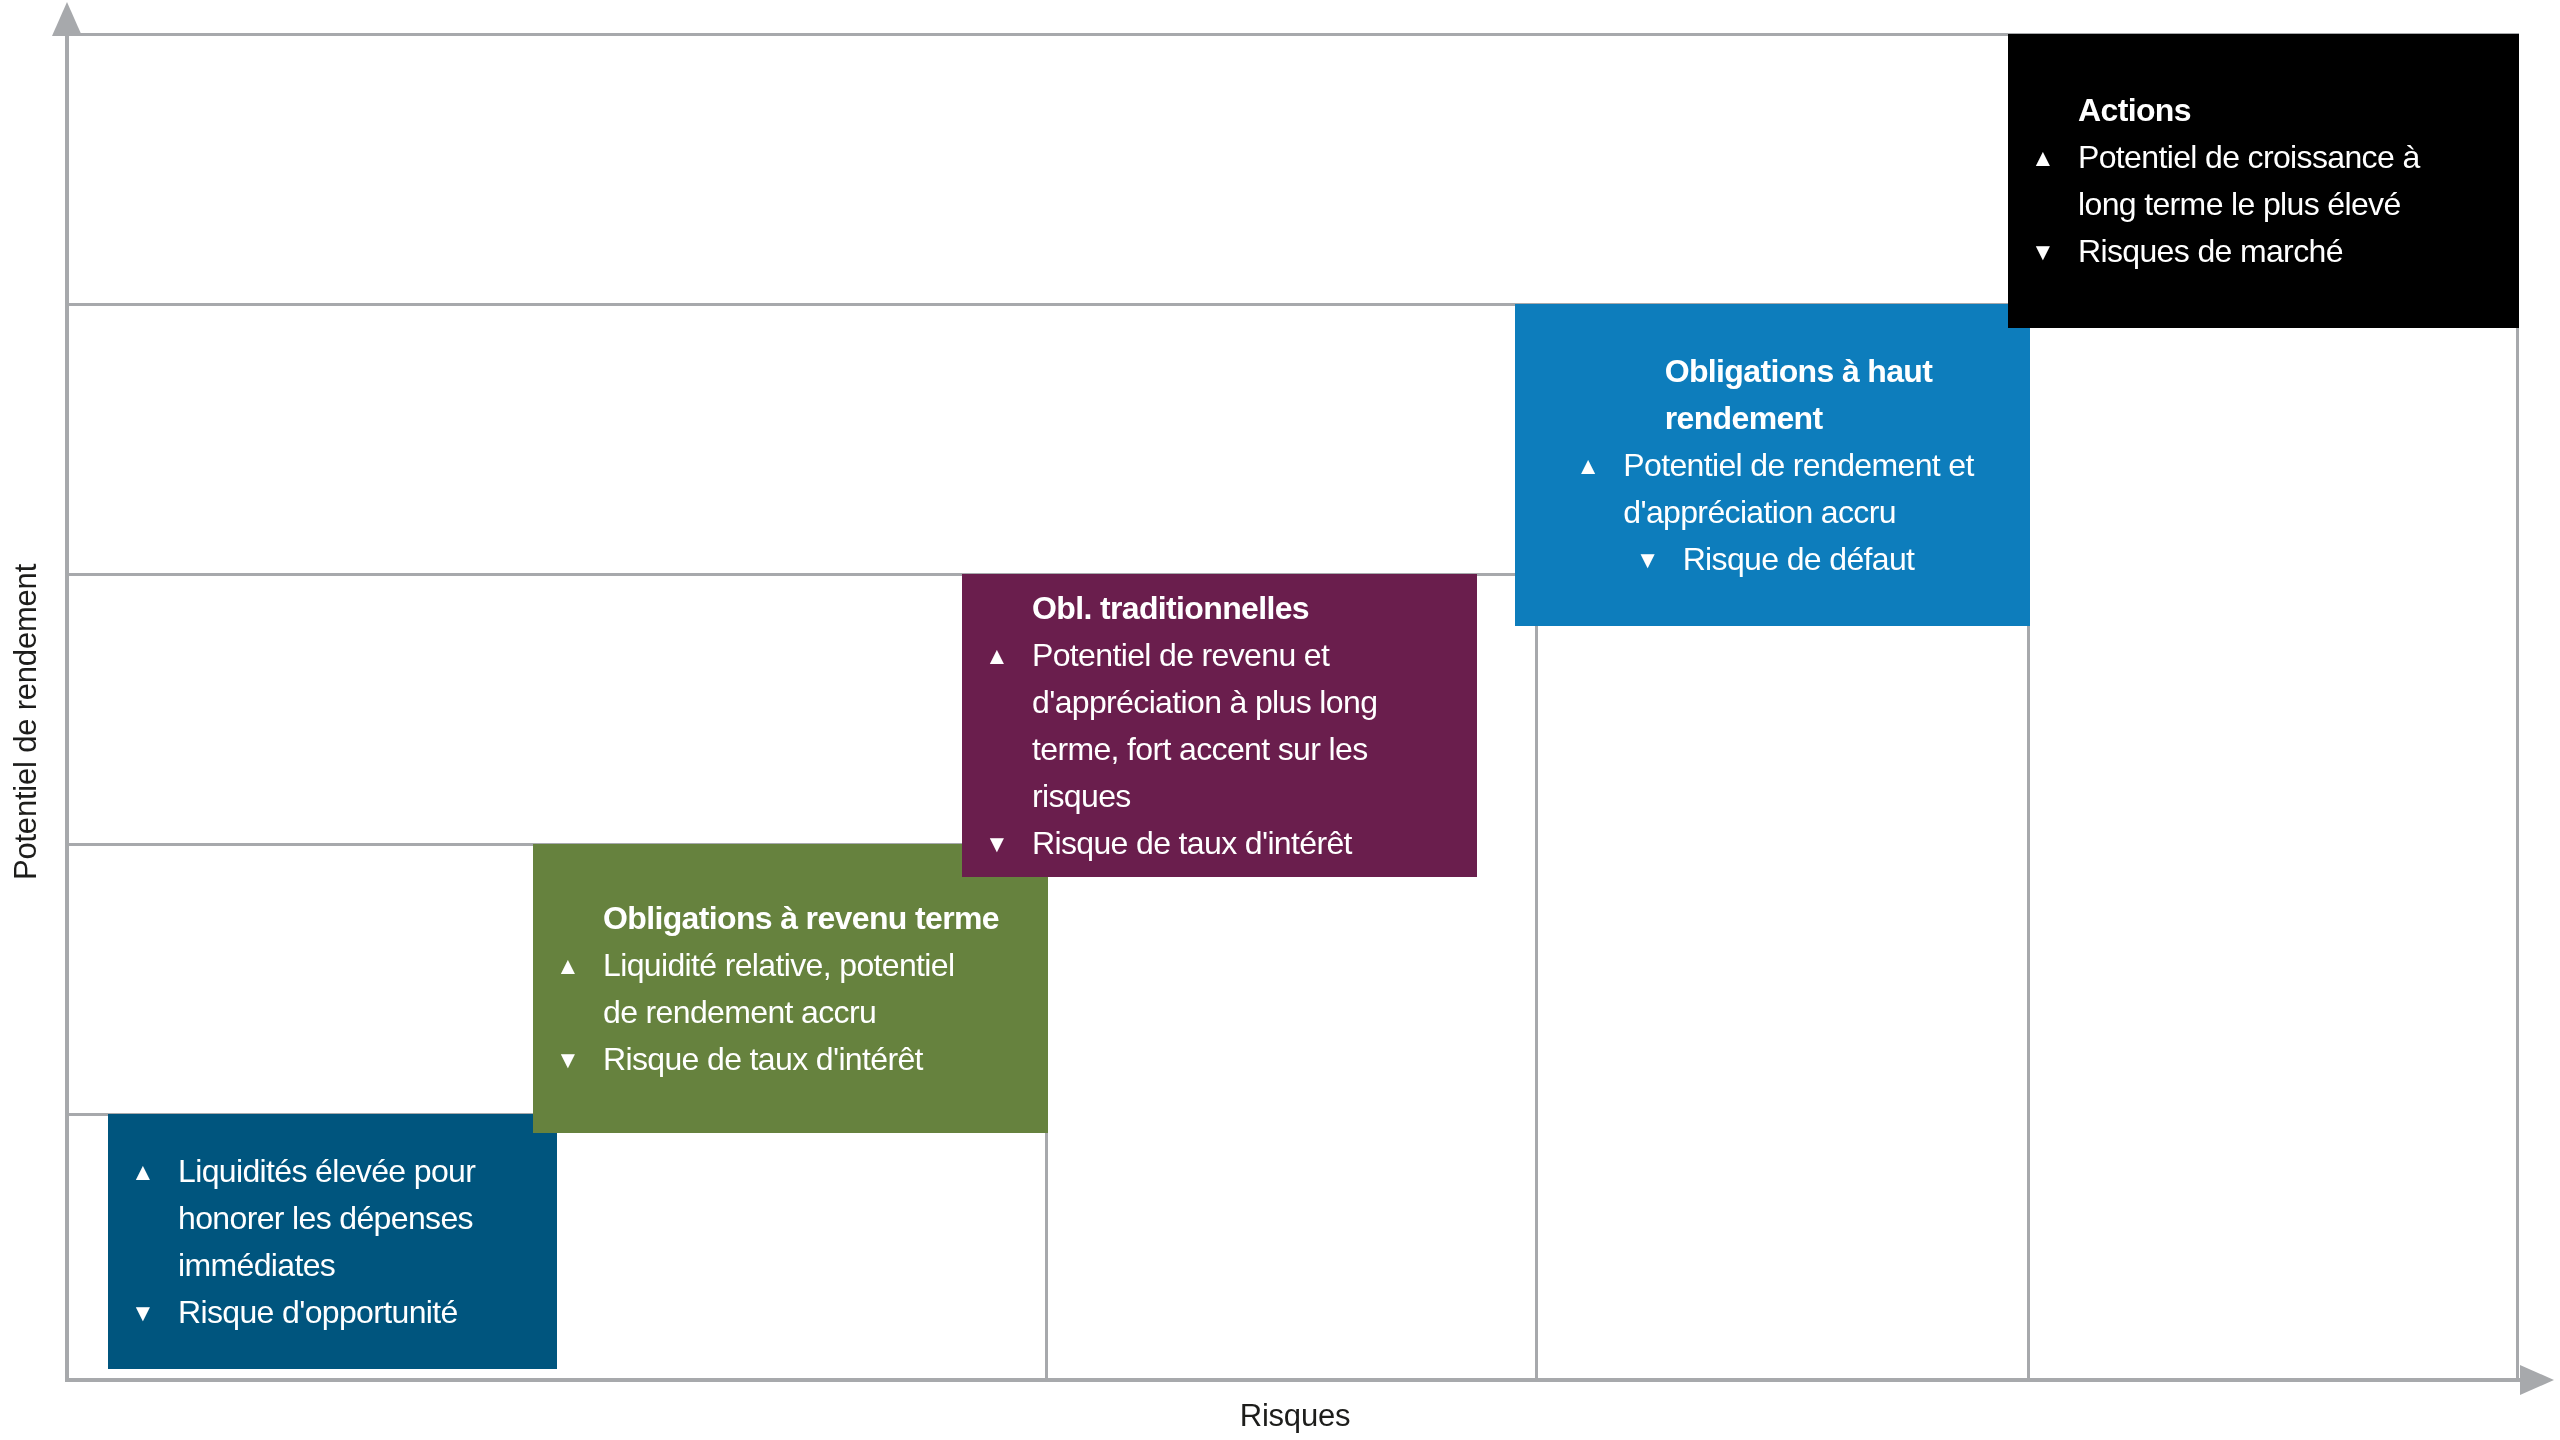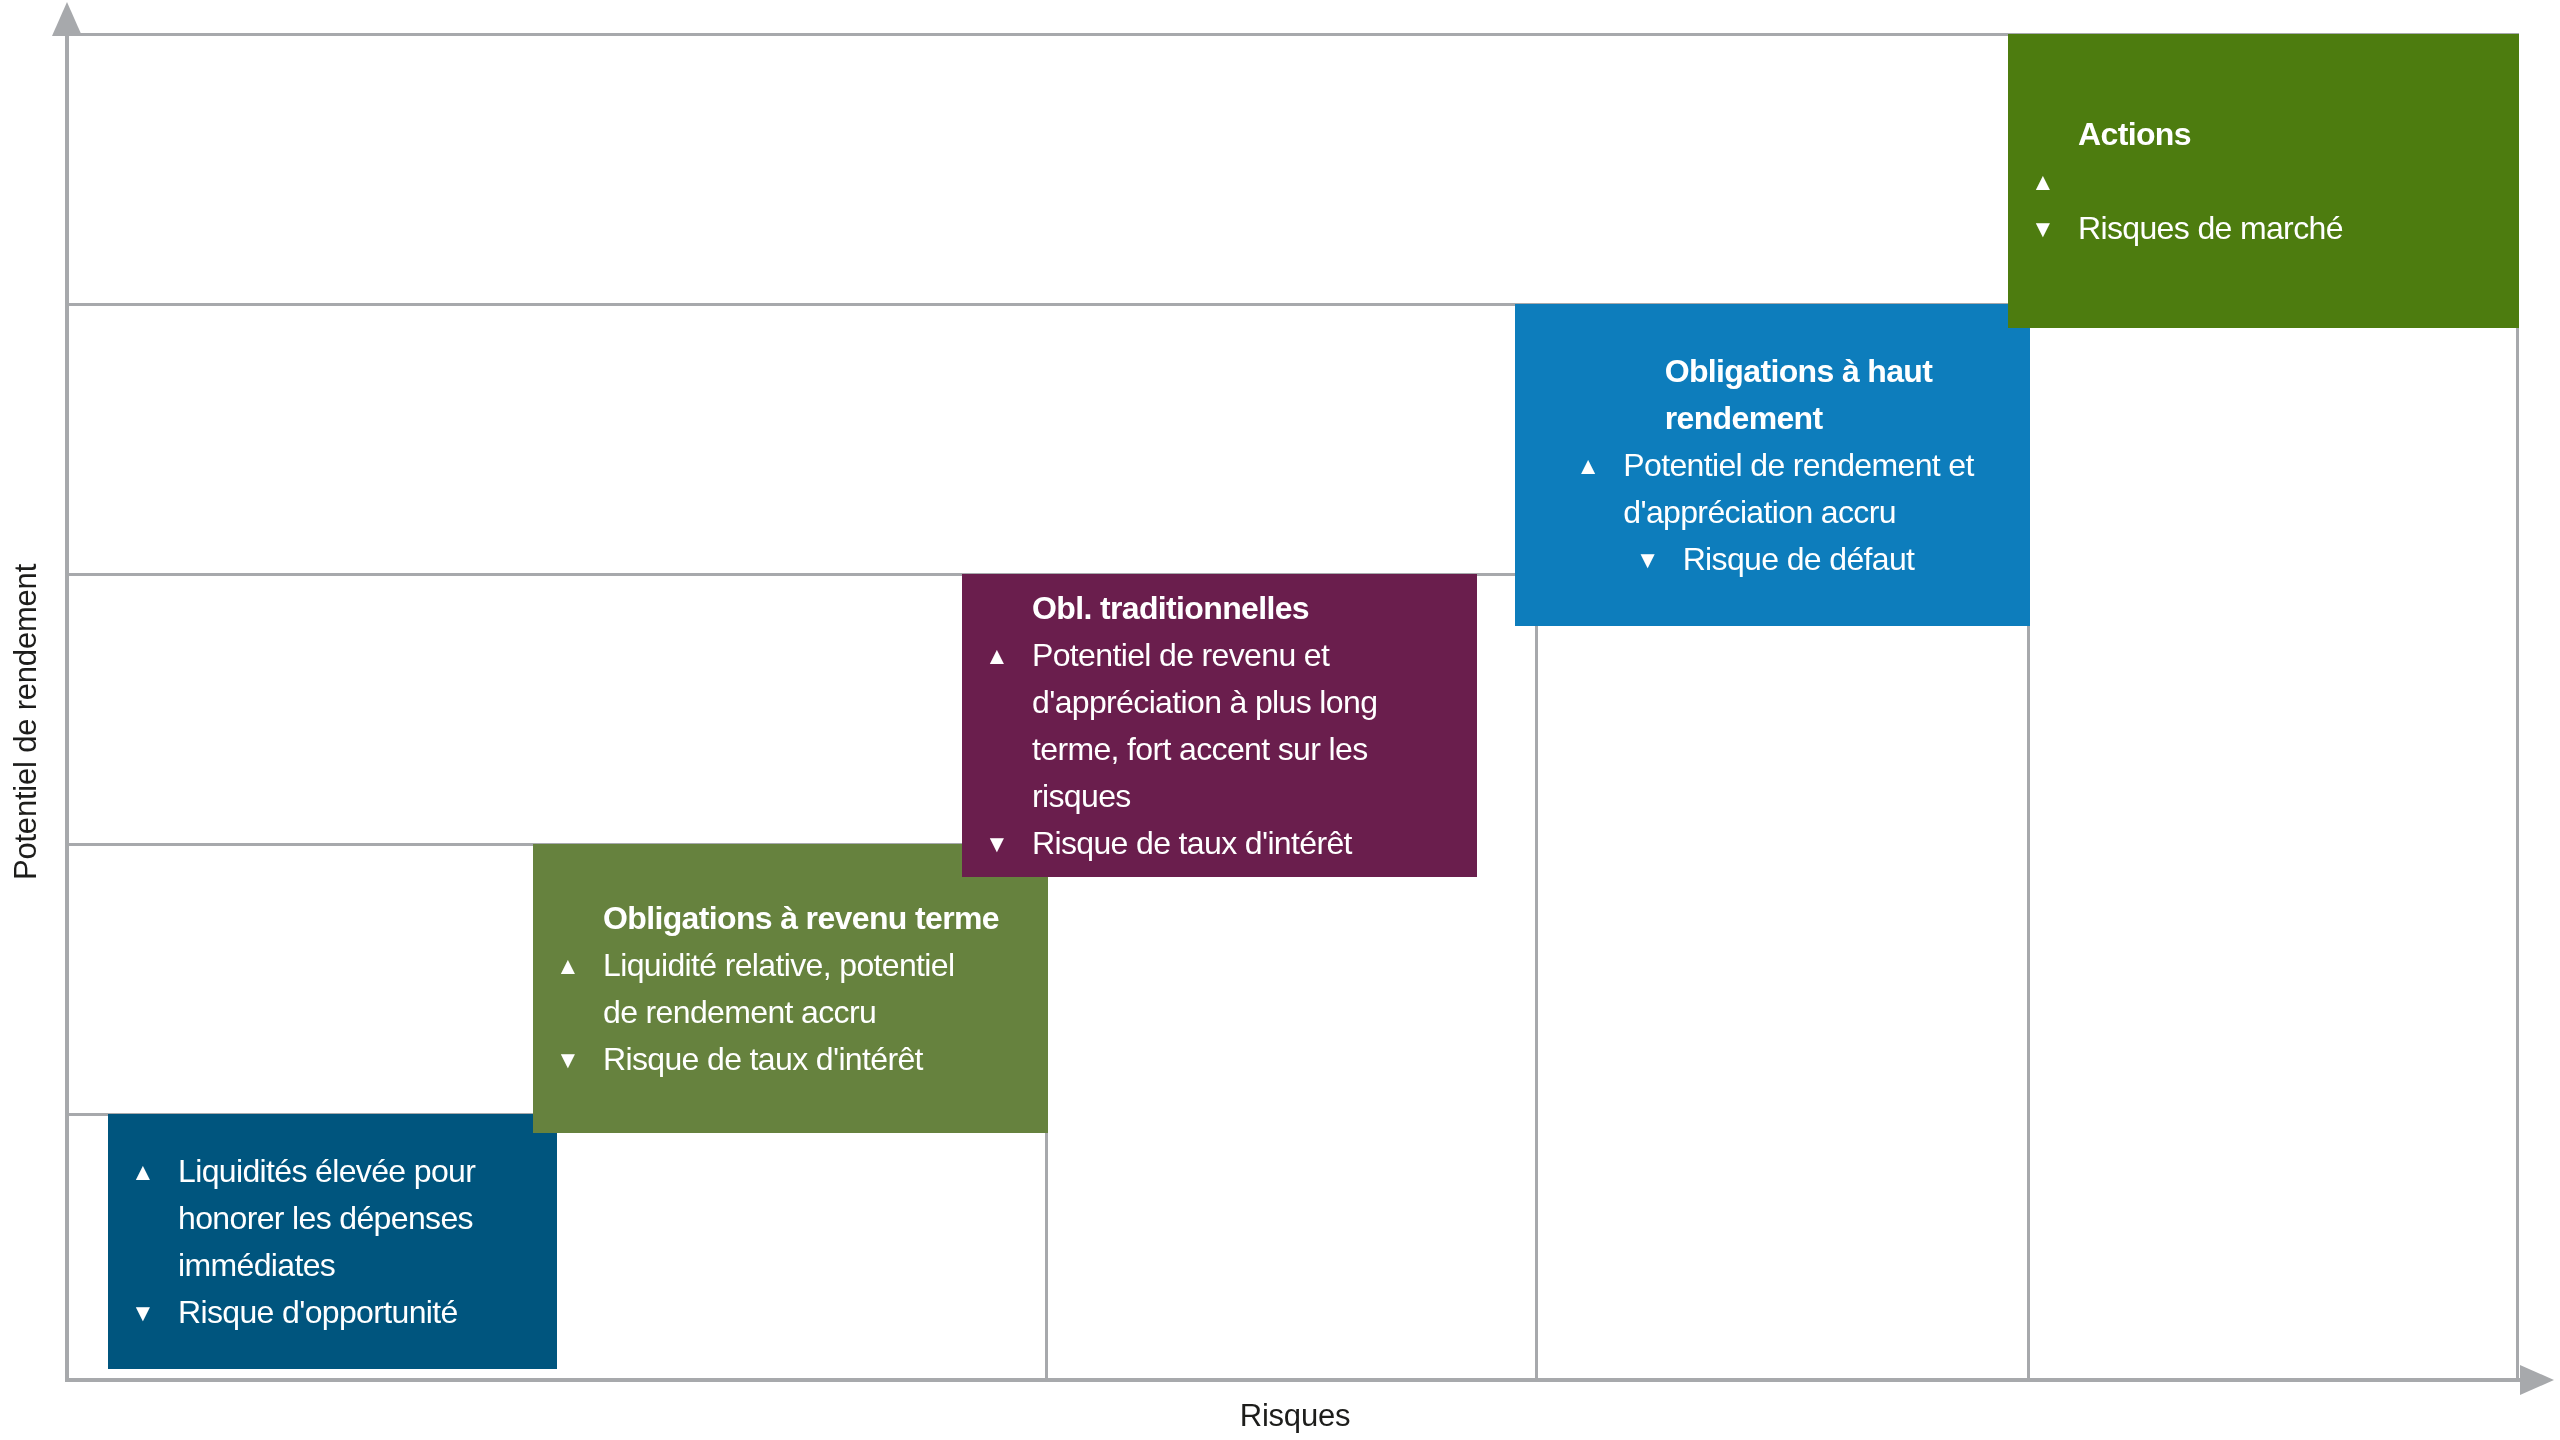--- a/index.html
+++ b/index.html
@@ -89,21 +89,21 @@
     box-sizing: border-box;
     padding: 6px 18px 6px 23px;
     font-size: 32px;
     line-height: 47px;
     letter-spacing: -0.02em;
   }
   #box-liquidites       { left: 108px;  top: 1114px; width: 449px; height: 255px; background: #00557E; z-index: 2; }
   #box-court-terme      { left: 533px;  top: 844px;  width: 515px; height: 289px; background: #66823E; z-index: 3; }
   #box-traditionnelles  { left: 962px; top: 574px;  width: 515px; height: 303px; background: #6A1E4D; z-index: 4; }
   #box-haut-rendement   { left: 1515px; top: 304px;  width: 515px; height: 322px; background: #0D7DBC; z-index: 5; align-items: center; }
-  #box-actions          { left: 2008px; top: 34px;   width: 511px; height: 294px; background: #4d7c0f; z-index: 6; }
+  #box-actions          { left: 2008px; top: 34px;   width: 511px; height: 294px; background: #000000; z-index: 6; }
 
   .box-title {
     font-weight: bold;
     margin-left: 47px;
     white-space: pre-line;
   }
   .box-item {
     display: flex;
     align-items: flex-start;
   }
@@ -192,20 +192,22 @@
     <div class="box-item">
       <span class="marker">▼</span>
       <span class="item-text">Risque de défaut</span>
     </div>
   </div>
 
   <div class="step-box" id="box-actions">
     <div class="box-title">Actions</div>
     <div class="box-item">
       <span class="marker">▲</span>
+      <span class="item-text">Potentiel de croissance à
+long terme le plus élevé</span>
     </div>
     <div class="box-item">
       <span class="marker">▼</span>
       <span class="item-text">Risques de marché</span>
     </div>
   </div>
 
 </div>
 
 </body></html>

